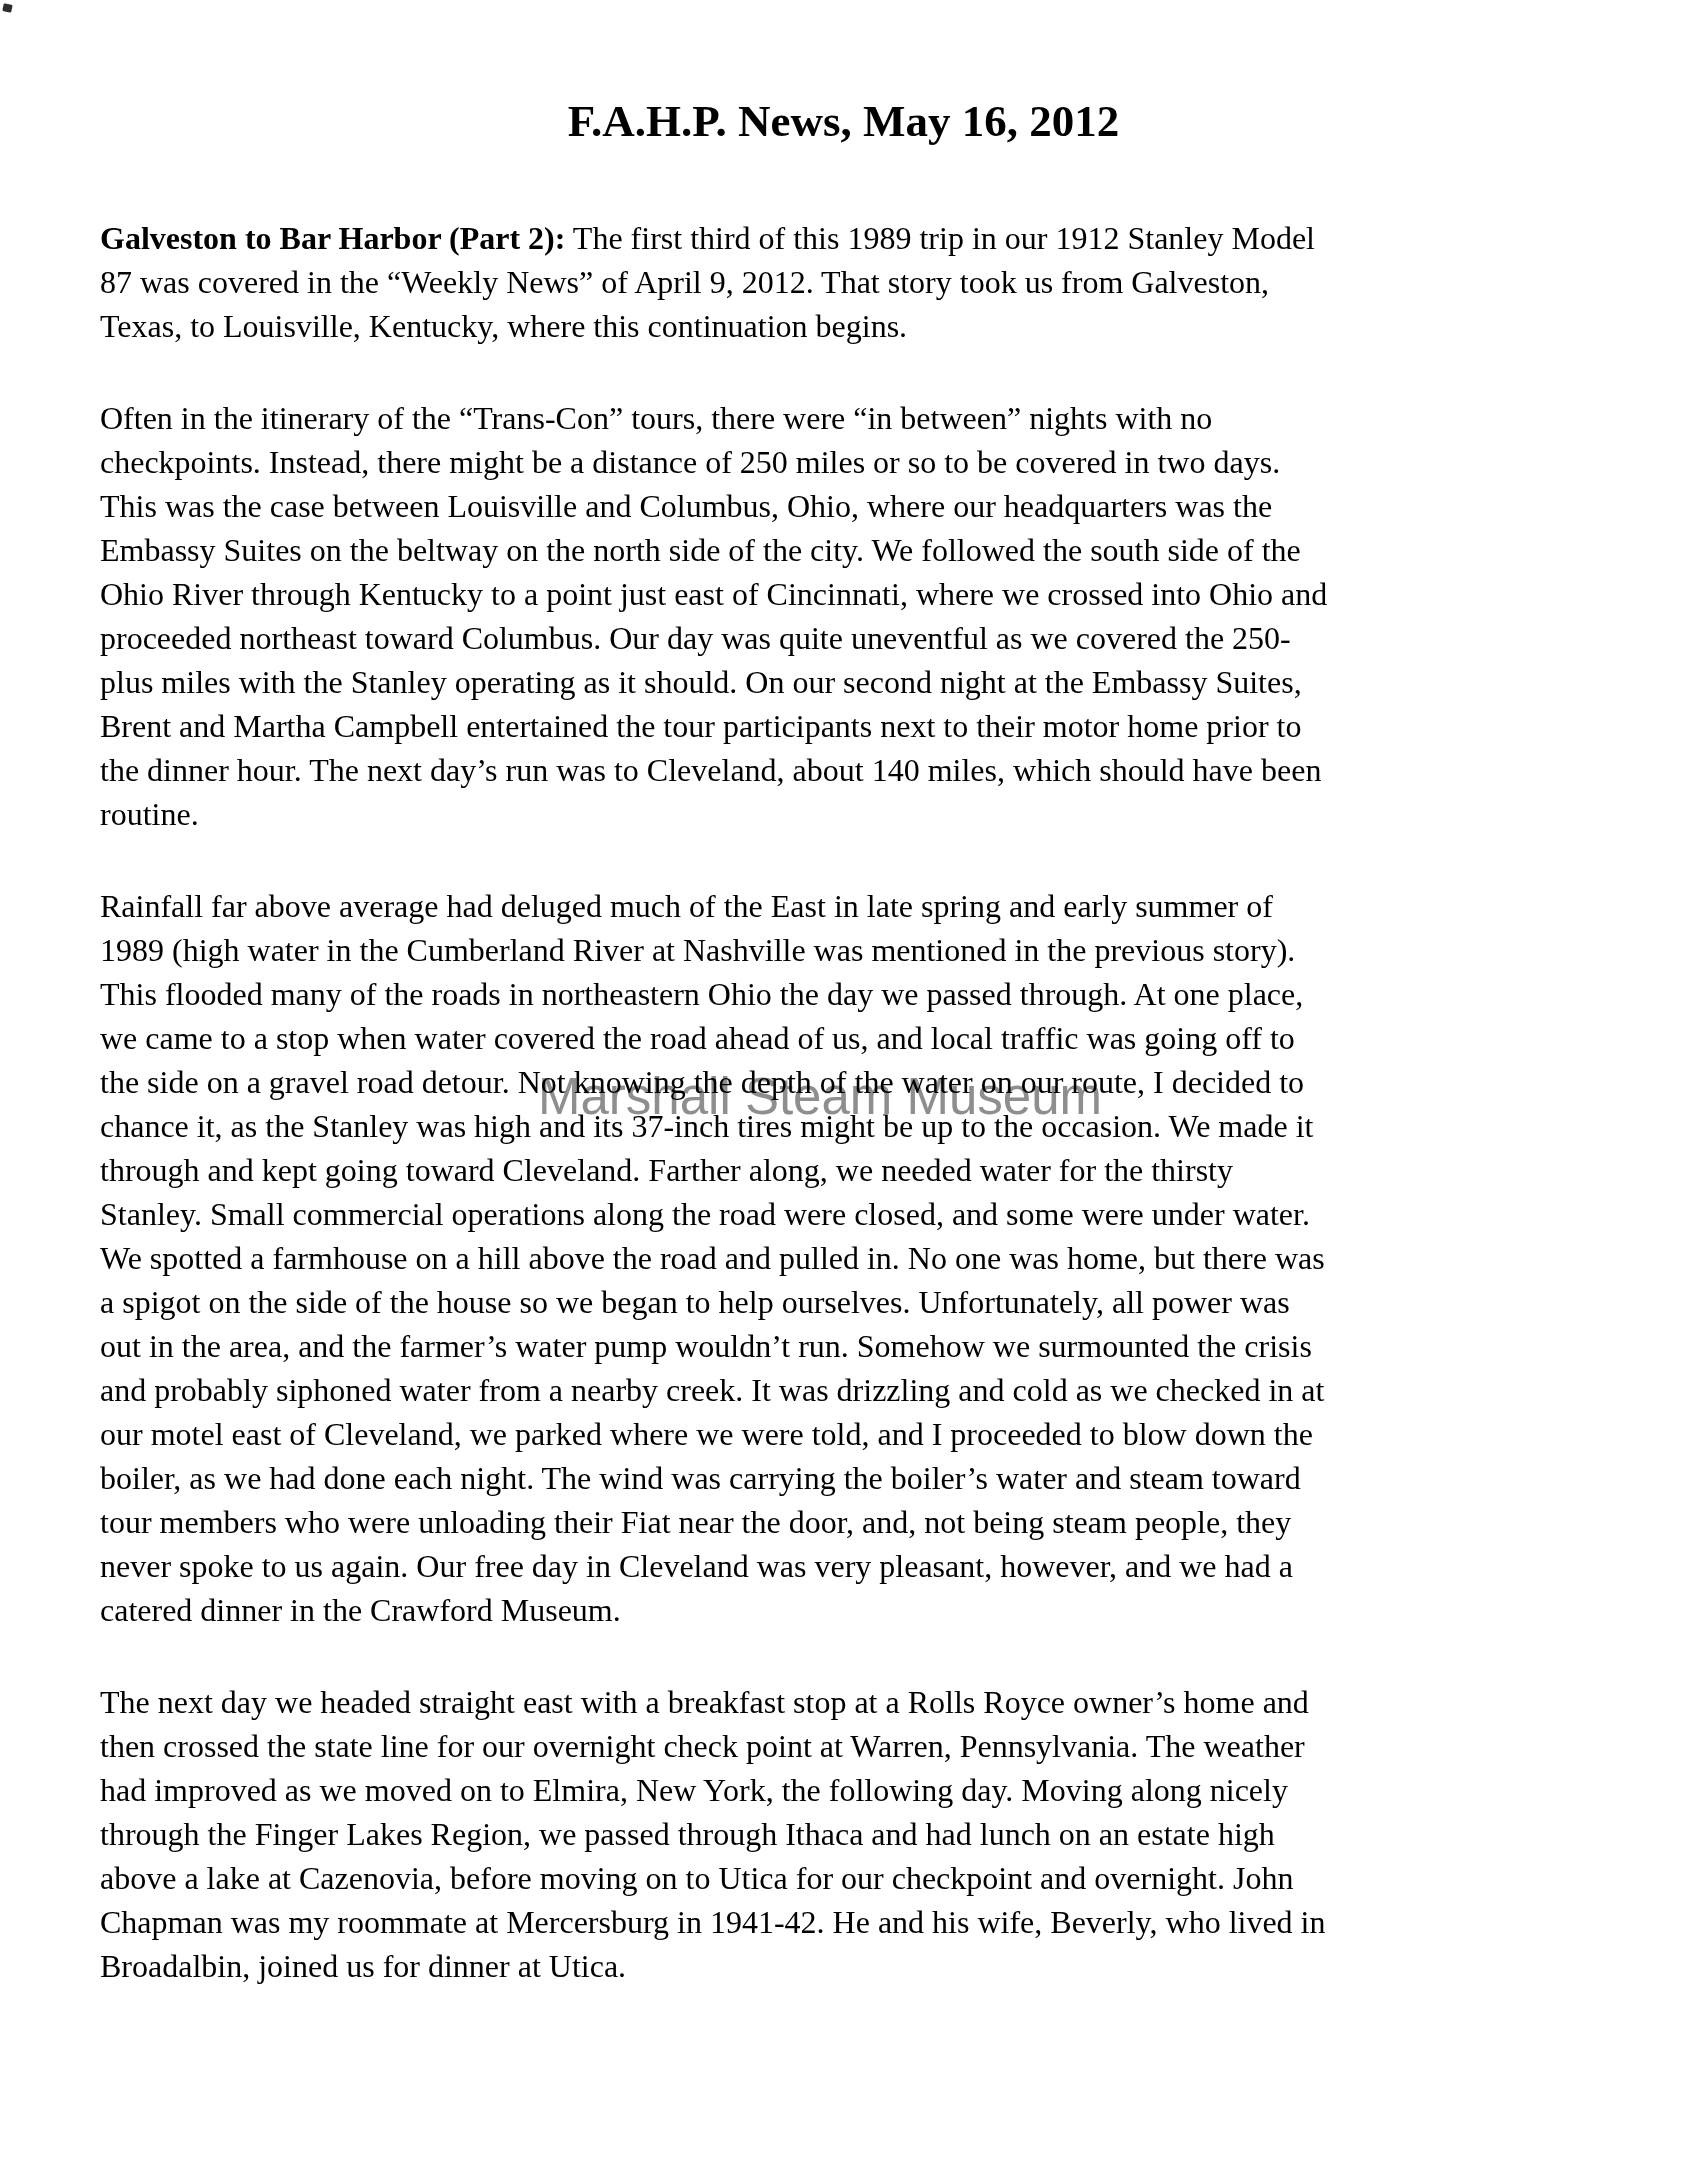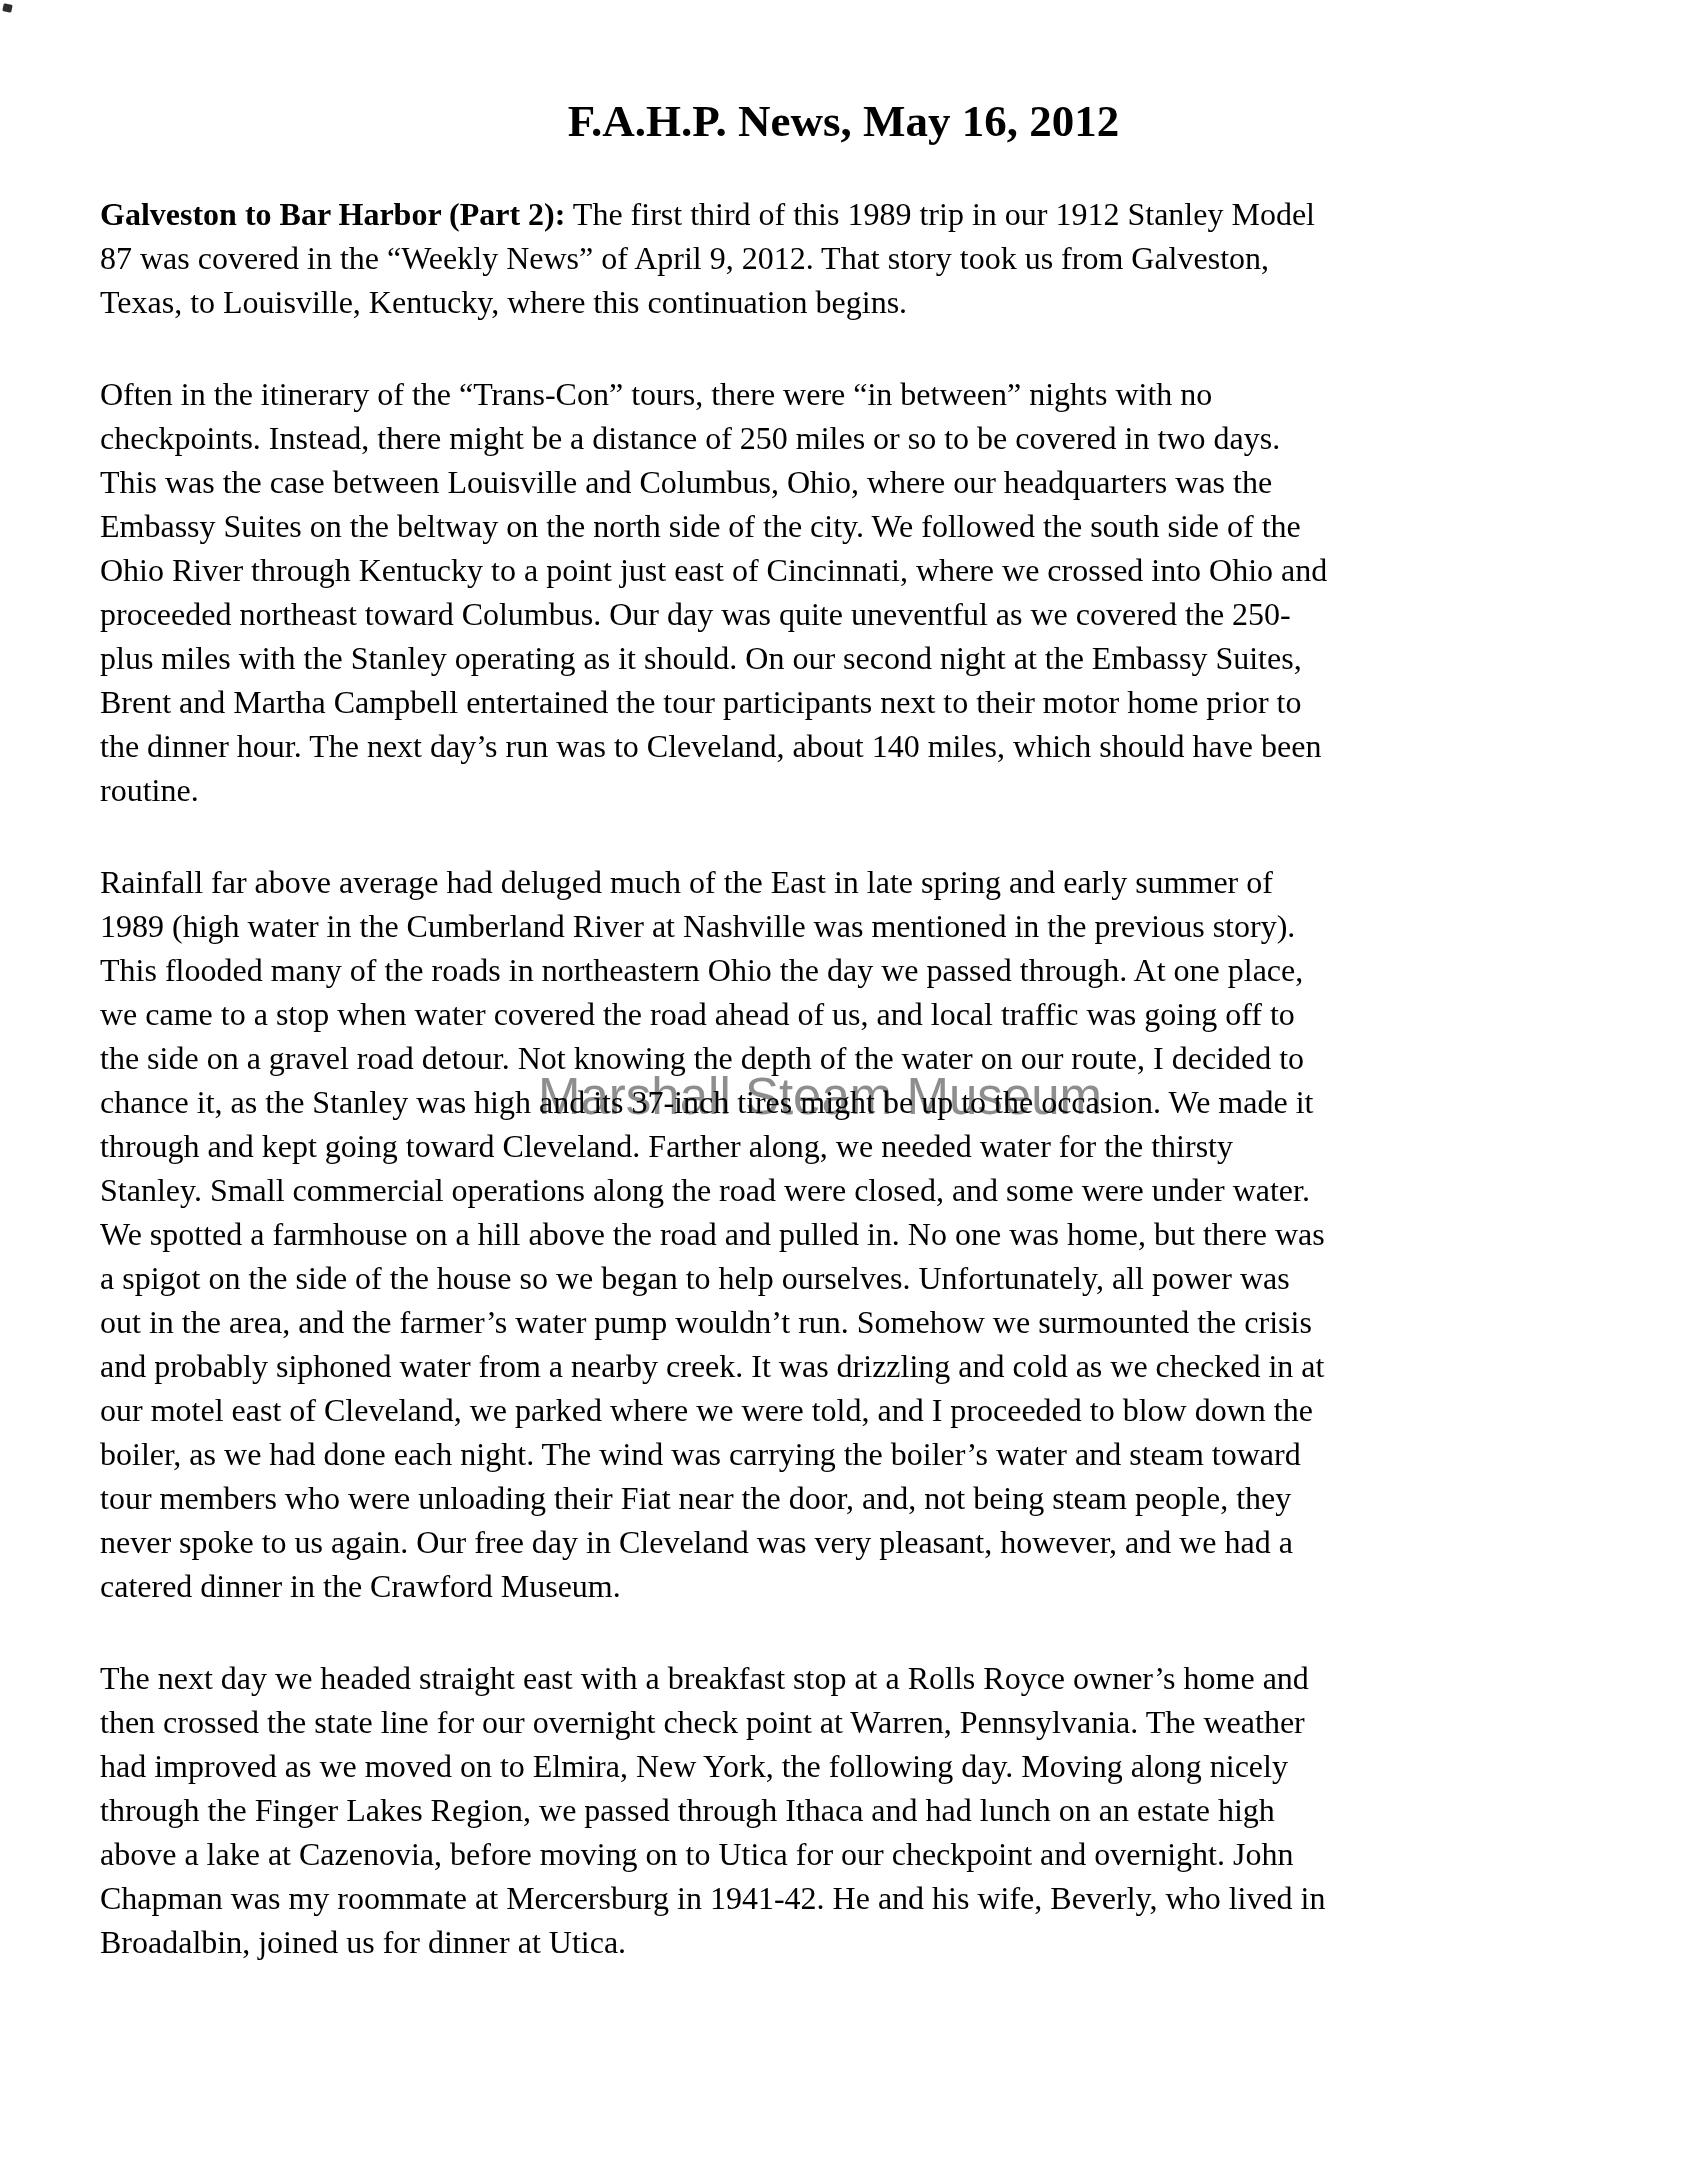--- a/index.html
+++ b/index.html
@@ -44,21 +44,21 @@
     padding-top: 97px;
     width: 100%;
     text-align: center;
     font-size: 45px;
     line-height: 49px;
     font-weight: bold;
   }
   .content {
     position: relative;
     z-index: 1;
-    margin-top: 46px;
+    margin-top: 70px;
     padding: 0 62px 0 100px;
     font-size: 32px;
     line-height: 44px;
   }
   .para {
     margin: 0 0 48px 0;
   }
   .ptext {
     white-space: pre-line;
   }

